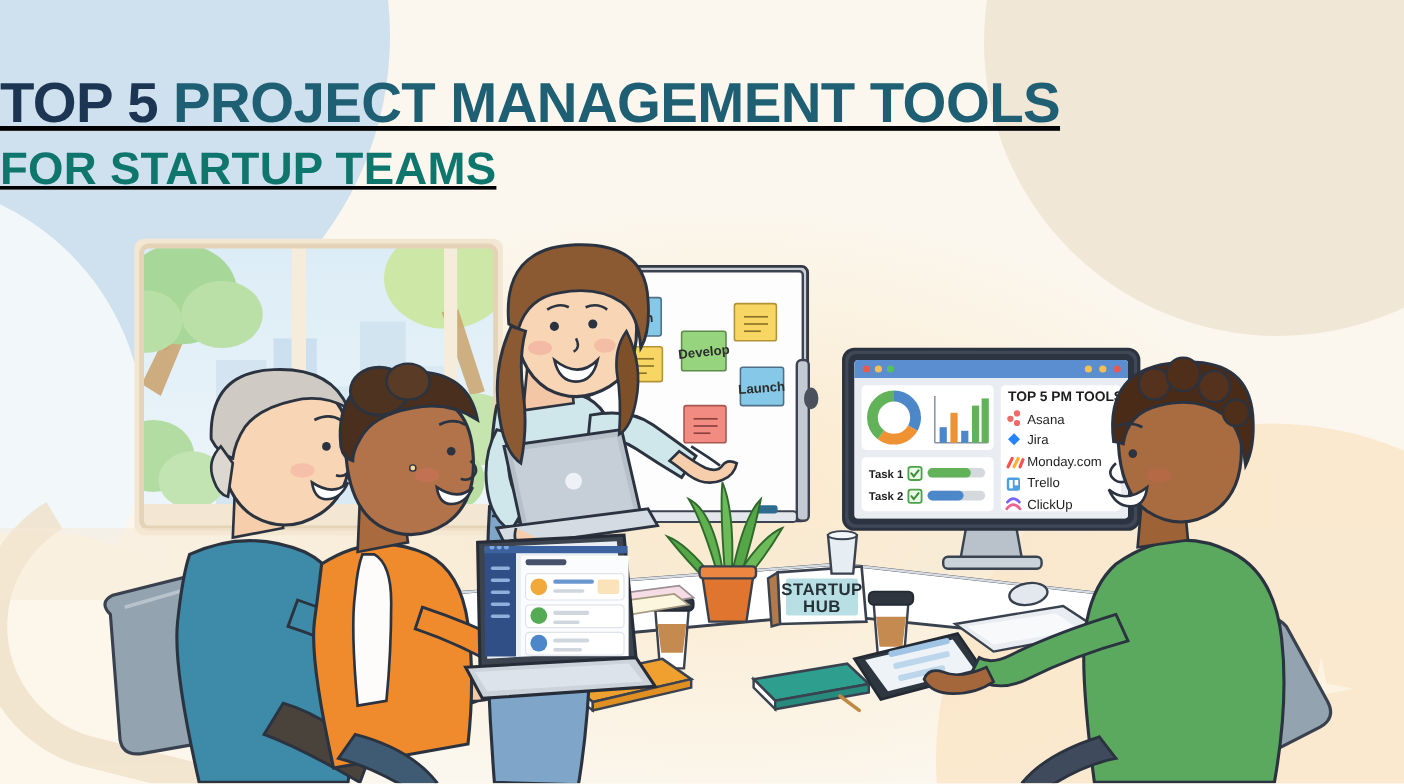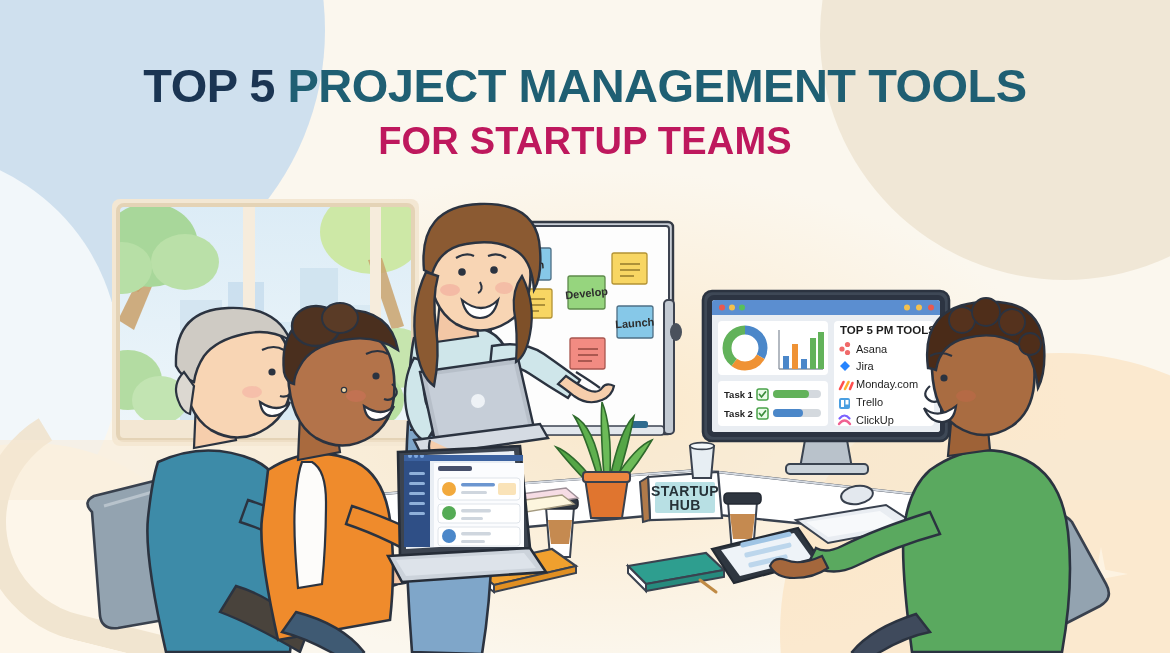--- a/index.html
+++ b/index.html
@@ -18,26 +18,26 @@
   #blob-br{right:-170px;bottom:-260px;width:560px;height:560px;background:#fbe9cf;}
   #blob-bl{left:-170px;bottom:-190px;width:400px;height:400px;background:#fdf6ea;}
   #ribbon{position:absolute;left:-20px;bottom:10px;width:190px;height:190px;
     border:26px solid #f0e3cc;border-radius:50% 50% 10% 50%;
     border-right-color:transparent;border-top-color:transparent;transform:rotate(14deg);opacity:.85;}
   .sparkle{position:absolute;width:54px;height:54px;background:#fdf3e2;
      clip-path:polygon(50% 0%,58% 42%,100% 50%,58% 58%,50% 100%,42% 58%,0% 50%,42% 42%);}
   #sparkle-1{right:42px;bottom:52px;}
 
   
-  #headline{position:absolute;left:0;top:62px;width:1170px;text-align:center;z-index:40;}
+  #headline{position:absolute;left:0;top:62px;width:1170px;z-index:40;text-decoration:underline;}
   #title-main{font-size:47px;font-weight:bold;letter-spacing:-.5px;line-height:1.04;
      white-space:nowrap;}
   #title-main .w1{color:#1b3553;}
   #title-main .w2{color:#1f5f73;}
-  #title-sub{margin-top:9px;font-size:38px;font-weight:bold;color:#be185d;letter-spacing:.2px;}
+  #title-sub{margin-top:9px;font-size:38px;font-weight:bold;color:#0f766e;letter-spacing:.2px;}
 
   
   #scene{position:absolute;left:0;top:0;width:1170px;height:653px;z-index:20;}
   #scene svg{display:block;}
   text{font-family:"Liberation Sans", sans-serif;}
   .note-txt{font-size:11px;fill:#2d2d2d;font-weight:600;}
   .mon-h{font-size:11.5px;fill:#1d1d1d;font-weight:bold;}
   .mon-i{font-size:11px;fill:#1d1d1d;}
   .task-t{font-size:9.5px;fill:#222;font-weight:600;}
   .sign-t{font-size:14px;fill:#263238;font-weight:bold;letter-spacing:.4px;}

